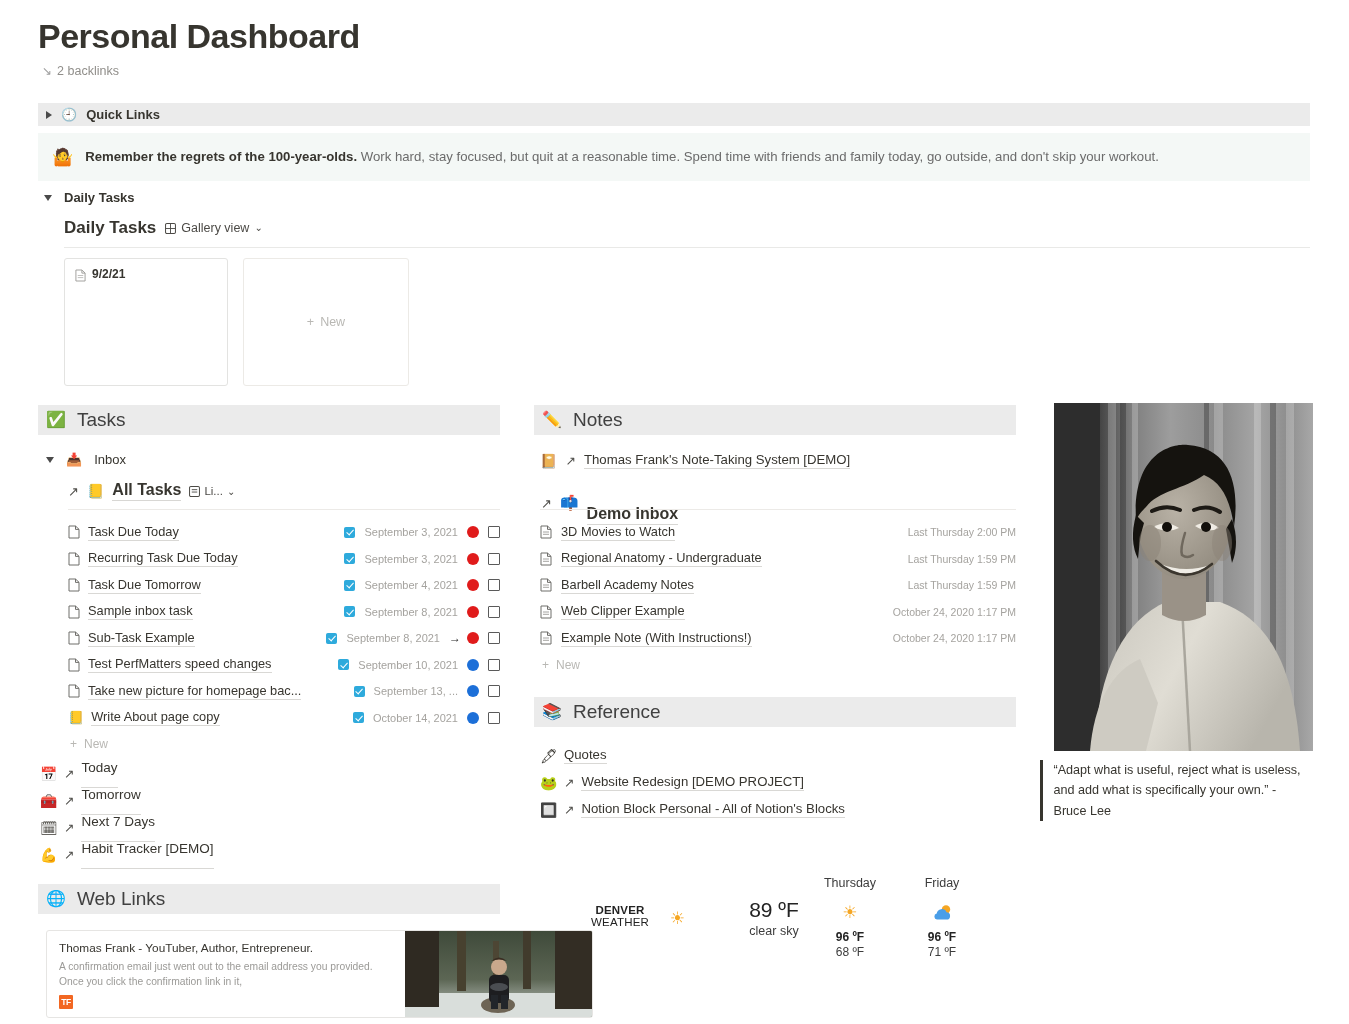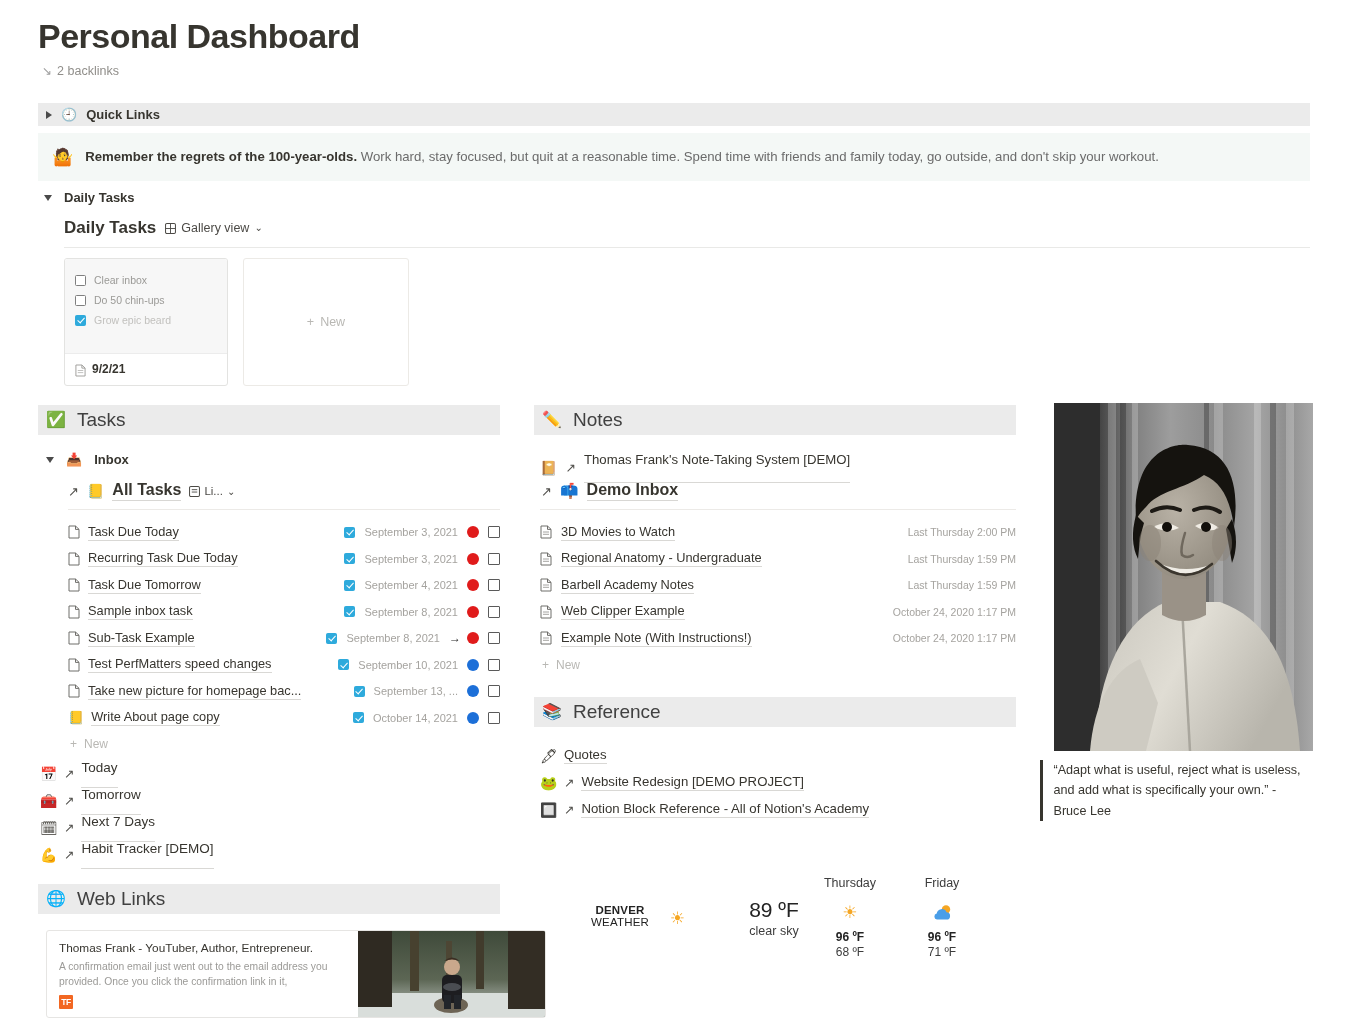--- a/index.html
+++ b/index.html
@@ -112,21 +112,21 @@
     display: flex; align-items: center; gap: 11px; padding-left: 8px;
   }
   .sec-head .sec-emoji { font-size: 16px; line-height: 1; }
   .sec-head .sec-title { font-size: 19px; font-weight: normal; color: #404040; }
 
   
   #tasks-head { left: 38px; top: 405px; width: 462px; }
   .inbox-toggle { position: absolute; left: 46px; top: 452px;
     display: flex; align-items: center; gap: 12px; }
   .inbox-toggle .emo { font-size: 13px; }
-  .inbox-toggle .lbl { font-size: 13px; font-weight: bold; color: #37352f; }
+  .inbox-toggle .lbl { font-size: 13px; font-weight: normal; color: #37352f; }
 
   .alltasks { position: absolute; left: 68px; top: 481px;
     display: flex; align-items: center; gap: 8px; }
   .lnk-arrow { color: #51504c; font-size: 13px; }
   .alltasks .emo { font-size: 14px; }
   .alltasks .nm { font-size: 16px; font-weight: bold; color: #37352f;
     border-bottom: 1px solid #d8d7d4; padding-bottom: 1px; }
   .alltasks .view { display: flex; align-items: center; gap: 4px;
     font-size: 11.5px; color: #4c4a46; }
   .at-rule { position: absolute; left: 68px; top: 509px; width: 432px; height: 1px;
@@ -154,47 +154,47 @@
   .nav-links { position: absolute; left: 40px; top: 760px; }
   .nav-link { display: flex; align-items: center; gap: 7px; height: 27px; }
   .nav-link .emo { font-size: 14px; width: 17px; }
   .nav-link .ar { font-size: 12.5px; color: #51504c; }
   .nav-link .lbl { font-size: 13.5px; color: #37352f;
     border-bottom: 1px solid #d9d8d5; padding-bottom: 12px; }
 
   
   #weblinks-head { left: 38px; top: 884px; width: 462px; }
   .bookmark {
-    position: absolute; left: 46px; top: 930px; width: 500px; height: 88px;
+    position: absolute; left: 46px; top: 930px; width: 547px; height: 88px;
     border: 1px solid #e6e5e3; border-radius: 3px;
     display: flex; overflow: hidden; background: #fff;
   }
   .bm-left { flex: 1; padding: 10px 12px 8px 12px; display: flex; flex-direction: column; }
   .bm-title { font-size: 11.8px; color: #37352f; margin-bottom: 5px; }
   .bm-desc { font-size: 10.3px; color: #9b9a97; line-height: 1.42; }
   .bm-url { display: flex; align-items: center; gap: 6px; margin-top: auto; }
   .bm-fav { width: 14px; height: 14px; background: #f26722; color: #fff;
     font-size: 8.5px; font-weight: bold; display: flex; align-items: center;
     justify-content: center; border-radius: 1px; letter-spacing: -0.5px; }
   .bm-img { width: 187px; height: 100%; position: relative; overflow: hidden;
     background: #4b4b43; }
 
   
   #notes-head { left: 534px; top: 405px; width: 482px; }
   .note-link { position: absolute; display: flex; align-items: center; gap: 8px; }
   #nl1 { left: 540px; top: 452px; }
   #nl1 .emo { font-size: 14px; }
   #nl1 .ar { font-size: 12.5px; color: #51504c; }
   #nl1 .lbl { font-size: 13.2px; color: #37352f;
-    border-bottom: 1px solid #d9d8d5; padding-bottom: 15px; }
+    border-bottom: 1px solid #d9d8d5; padding-bottom: 1px; }
   #nl2 { left: 541px; top: 481px; }
   #nl2 .ar { font-size: 13px; color: #51504c; }
   #nl2 .emo { font-size: 15px; }
   #nl2 .lbl { font-size: 16px; font-weight: bold; color: #37352f;
-    border-bottom: 1px solid #d8d7d4; padding-bottom: 1px; }
+    border-bottom: 1px solid #d8d7d4; padding-bottom: 1px; margin-top: 24px; }
   .notes-rule { position: absolute; left: 540px; top: 509px; width: 476px; height: 1px;
     background: #eceae7; }
   .note-list { position: absolute; left: 540px; top: 519px; width: 476px; }
   .note-row { display: flex; align-items: center; height: 26.5px; }
   .note-row .pg-ico { width: 12px; height: 14px; flex:none; margin-right: 9px; }
   .note-row .n-name { font-size: 12.8px; color: #37352f;
     border-bottom: 1px solid #d9d8d5; padding-bottom: 1px; }
   .note-row .n-time { margin-left: auto; font-size: 10.5px; color: #a5a39f; white-space: nowrap; }
 
   
@@ -271,34 +271,20 @@
             <line x1="0.6" y1="6" x2="11.4" y2="6" stroke="#4c4a46" stroke-width="1"></line>
           </svg>
       </span>
       <span>Gallery view</span>
       <span style="font-size:10px;">⌄</span>
     </span>
   </div>
   <div class="dt-rule"></div>
 
   <div class="gal-card">
-    <div class="gal-cover">
-      <div class="gal-line">
-        <span class="cb"></span>
-        <span class="txt">Clear inbox</span>
-      </div>
-      <div class="gal-line">
-        <span class="cb"></span>
-        <span class="txt">Do 50 chin-ups</span>
-      </div>
-      <div class="gal-line">
-        <span class="cb checked"></span>
-        <span class="txt done">Grow epic beard</span>
-      </div>
-    </div>
     <div class="gal-foot">
       <span class="doc-ico">
         <svg viewBox="0 0 12 14" width="11" height="13">
             <path d="M1 1h6.5L11 4.3V13H1z" fill="#fff" stroke="#9b9a97" stroke-width="1"></path>
             <path d="M7.5 1v3.4H11" fill="none" stroke="#9b9a97" stroke-width="1"></path>
             <line x1="3" y1="7" x2="9" y2="7" stroke="#b6b5b2" stroke-width="0.9"></line>
             <line x1="3" y1="9.3" x2="9" y2="9.3" stroke="#b6b5b2" stroke-width="0.9"></line>
           </svg>
       </span>
       <span class="date">9/2/21</span>
@@ -607,21 +593,21 @@
       <span class="lbl">Quotes</span>
     </div>
     <div class="ref-link">
       <span class="emo emoji">🐸</span>
       <span class="ar">↗</span>
       <span class="lbl">Website Redesign [DEMO PROJECT]</span>
     </div>
     <div class="ref-link">
       <span class="emo emoji">🔲</span>
       <span class="ar">↗</span>
-      <span class="lbl">Notion Block Reference - All of Notion's Academy</span>
+      <span class="lbl">Notion Block Personal - All of Notion's Blocks</span>
     </div>
   </div>
 
   <div class="weather">
     <div class="w-city">
       <div class="l1">DENVER</div>
       <div class="l2">WEATHER</div>
     </div>
     <div class="w-cur-ico emoji" style="color:#f5a623;">☀</div>
     <div class="w-cur">

